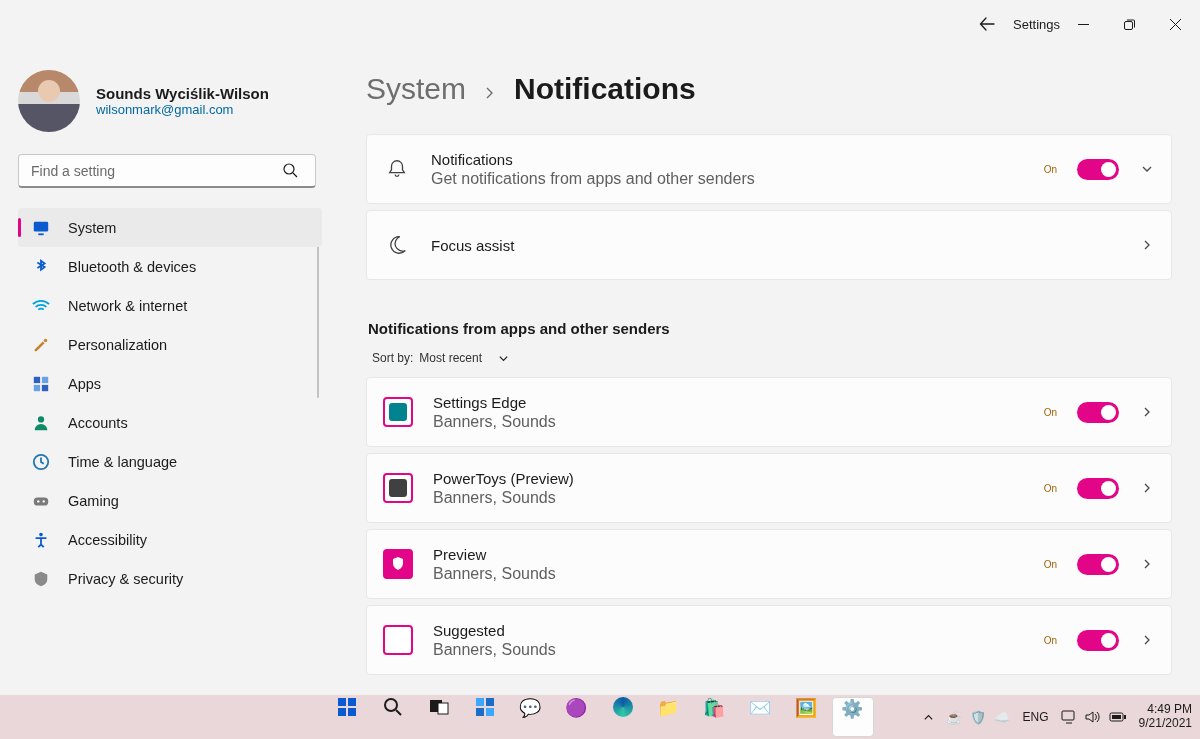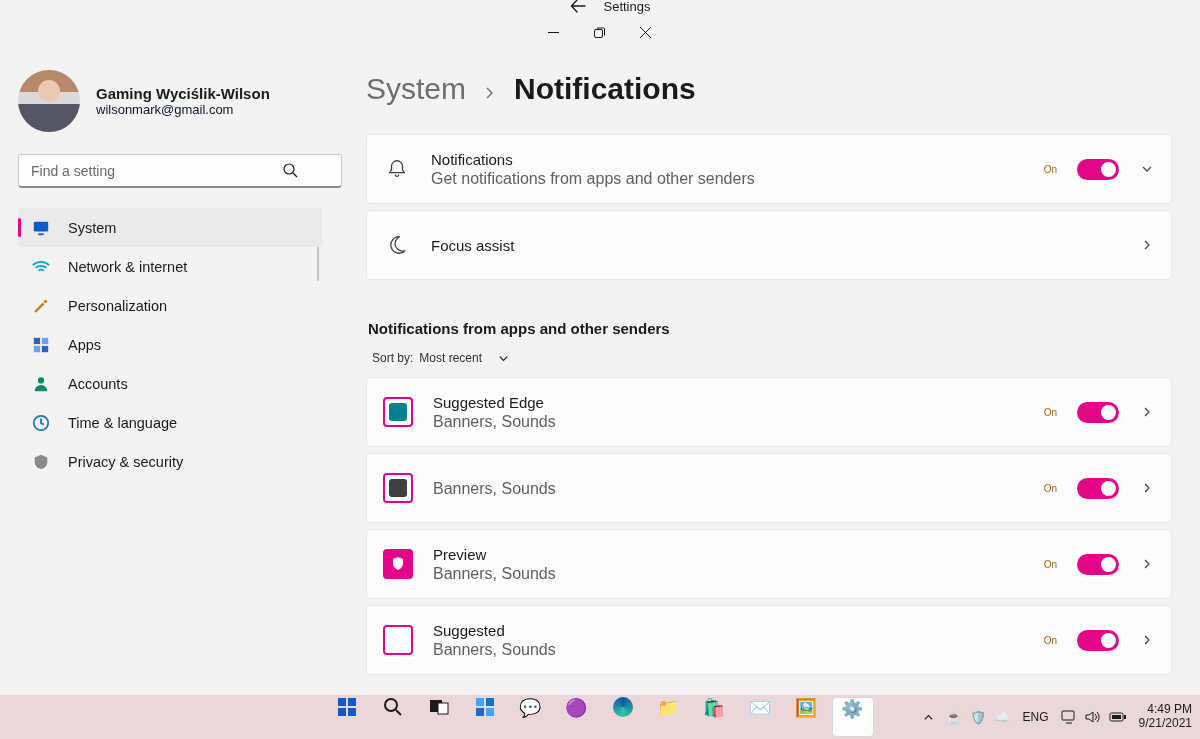--- a/index.html
+++ b/index.html
@@ -1,40 +1,40 @@
 <!DOCTYPE html>
 <html><head>
 <meta charset="utf-8">
 <style>
   * { box-sizing: border-box; margin: 0; padding: 0; font-family: "Segoe UI", -apple-system, BlinkMacSystemFont, sans-serif; }
   html, body { width: 1200px; height: 739px; overflow: hidden; background: #f3f3f3; }
 
   
-  .titlebar { height: 48px; display: flex; align-items: center; justify-content: center; padding: 0 2px 0 0; flex-direction: column; }
+  .titlebar { height: 48px; display: flex; align-items: center; justify-content: flex-end; padding: 0 2px 0 0; }
   .titlebar-left { display: flex; align-items: center; gap: 18px; padding-left: 22px; }
   .titlebar-back { width: 16px; height: 16px; display: flex; align-items: center; justify-content: center; cursor: pointer; }
   .titlebar-title { font-size: 13px; color: #1b1b1b; }
   .window-controls { display: flex; }
   .win-btn { width: 46px; height: 36px; display: flex; align-items: center; justify-content: center; cursor: pointer; }
 
   
   .app-body { display: flex; height: calc(100% - 48px - 44px); }
   .sidebar { width: 334px; padding: 18px 12px 0 18px; position: relative; }
   .main    { flex: 1; padding: 24px 28px 0 32px; overflow-y: auto; }
 
   
   .user-row { display: flex; align-items: center; gap: 16px; margin: 4px 0 22px 0; }
   .avatar { width: 62px; height: 62px; border-radius: 50%; background: linear-gradient(#b7886a 0 35%, #d9d9d9 35% 55%, #556 55%); position: relative; overflow: hidden; }
   .avatar::after { content: ""; position: absolute; top: 10px; left: 20px; width: 22px; height: 22px; background: #e9c9b0; border-radius: 50%; }
   .user-name  { font-size: 15px; font-weight: 600; color: #1b1b1b; }
-  .user-email { font-size: 13px; color: #0f172a; }
+  .user-email { font-size: 13px; color: #0369a1; }
 
   
   .search-wrap { position: relative; margin: 0 0 20px 0; }
-  .search-input { width: 324px; height: 34px; border: 1px solid #c8c8c8; border-bottom: 2px solid #8a8a8a; border-radius: 4px; background: #fdfdfd; padding: 0 36px 0 12px; font-size: 14px; color: #333; outline: none; }
+  .search-input { width: 298px; height: 34px; border: 1px solid #c8c8c8; border-bottom: 2px solid #8a8a8a; border-radius: 4px; background: #fdfdfd; padding: 0 36px 0 12px; font-size: 14px; color: #333; outline: none; }
   .search-input::placeholder { color: #6b6b6b; }
   .search-wrap .search-icon { position: absolute; right: 24px; top: 9px; }
 
   
   .nav { display: flex; flex-direction: column; gap: 0; position: relative; }
   .nav-item { display: flex; align-items: center; gap: 18px; height: 39px; padding: 0 0 0 14px; border-radius: 4px; font-size: 14.5px; color: #1b1b1b; cursor: pointer; position: relative; }
   .nav-item.active { background: #eaeaea; }
   .nav-item.active::before { content: ""; position: absolute; left: 0; top: 10px; bottom: 10px; width: 3px; border-radius: 2px; background: #e20587; }
   .nav-icon { width: 18px; height: 18px; display: flex; align-items: center; justify-content: center; }
   .nav-label { }
@@ -114,21 +114,21 @@
   </div>
 </div>
 
 <div class="app-body">
 
   <aside class="sidebar">
 
     <div class="user-row">
       <div class="avatar"></div>
       <div>
-        <div class="user-name">Gaming Wyciślik-Wilson</div>
+        <div class="user-name">Sounds Wyciślik-Wilson</div>
         <div class="user-email">wilsonmark@gmail.com</div>
       </div>
     </div>
 
     <div class="search-wrap">
       <input class="search-input" placeholder="Find a setting" style="">
       <span class="search-icon">
         <svg width="15" height="15" viewBox="0 0 15 15">
             <circle cx="6" cy="6" r="5" fill="none" stroke="#1b1b1b" stroke-width="1.2"></circle>
             <path d="M10 10l4 4" stroke="#1b1b1b" stroke-width="1.2"></path>
@@ -144,20 +144,28 @@
             <svg width="20" height="20" viewBox="0 0 20 20">
               <rect x="2" y="3" width="16" height="11" rx="1.5" fill="#0a5bd0"></rect>
               <rect x="7" y="16" width="6" height="2" fill="#0a5bd0"></rect>
             </svg>
           </span>
           <span class="nav-label">System</span>
         </div>
         <div class="nav-item">
           <span class="nav-icon">
             <svg width="20" height="20" viewBox="0 0 20 20">
+              <path d="M6 5l8 5-4 3V3l4 3-8 5" fill="none" stroke="#0a5bd0" stroke-width="2"></path>
+            </svg>
+          </span>
+          <span class="nav-label">Bluetooth &amp; devices</span>
+        </div>
+        <div class="nav-item">
+          <span class="nav-icon">
+            <svg width="20" height="20" viewBox="0 0 20 20">
               <path d="M10 17l0 0M4 11a9 9 0 0 1 12 0M1 8a13 13 0 0 1 18 0M7 14a5 5 0 0 1 6 0" fill="none" stroke="#00a3e0" stroke-width="2"></path>
             </svg>
           </span>
           <span class="nav-label">Network &amp; internet</span>
         </div>
         <div class="nav-item">
           <span class="nav-icon">
             <svg width="20" height="20" viewBox="0 0 20 20">
               <path d="M3 15l9-9 2 2-9 9H3v-2z" fill="#c2832e"></path>
               <circle cx="15" cy="5" r="2" fill="#d08a2e"></circle>
@@ -186,20 +194,39 @@
           <span class="nav-label">Accounts</span>
         </div>
         <div class="nav-item">
           <span class="nav-icon">
             <svg width="20" height="20" viewBox="0 0 20 20">
               <circle cx="10" cy="10" r="8" fill="none" stroke="#2077b3" stroke-width="2"></circle>
               <path d="M10 5v5l3 2" stroke="#2077b3" stroke-width="2" fill="none"></path>
             </svg>
           </span>
           <span class="nav-label">Time &amp; language</span>
+        </div>
+        <div class="nav-item">
+          <span class="nav-icon">
+            <svg width="20" height="20" viewBox="0 0 20 20">
+              <rect x="2" y="6" width="16" height="9" rx="4" fill="#7a7a7a"></rect>
+              <circle cx="7" cy="10.5" r="1.3" fill="#fff"></circle>
+              <circle cx="13" cy="10.5" r="1.3" fill="#fff"></circle>
+            </svg>
+          </span>
+          <span class="nav-label">Gaming</span>
+        </div>
+        <div class="nav-item">
+          <span class="nav-icon">
+            <svg width="20" height="20" viewBox="0 0 20 20">
+              <circle cx="10" cy="4" r="2" fill="#0a5bd0"></circle>
+              <path d="M4 8h12M10 8v7m-3 3l3-3 3 3" stroke="#0a5bd0" stroke-width="2" fill="none"></path>
+            </svg>
+          </span>
+          <span class="nav-label">Accessibility</span>
         </div>
         <div class="nav-item">
           <span class="nav-icon">
             <svg width="20" height="20" viewBox="0 0 20 20">
               <path d="M10 2l7 3v5c0 5-4 7-7 8-3-1-7-3-7-8V5l7-3z" fill="#8a8a8a"></path>
             </svg>
           </span>
           <span class="nav-label">Privacy &amp; security</span>
         </div>
       </nav>
@@ -268,38 +295,39 @@
       </span>
     </div>
 
     <div id="app-list">
         <div class="card">
           <div class="row">
             <div class="appicon outline">
               <span style="display:block;width:18px;height:18px;border-radius:3px;background:#00838f"></span>
             </div>
             <div class="row-body">
-              <div class="row-title">Suggested Edge</div>
+              <div class="row-title">Settings Edge</div>
               <div class="row-sub">Banners, Sounds</div>
             </div>
             <div class="row-state">On</div>
             <div class="toggle on"></div>
             <div class="row-expand">
               <svg width="12" height="12" viewBox="0 0 12 12">
                 <path d="M4 2l4 4-4 4" fill="none" stroke="#4a4a4a" stroke-width="1.3"></path>
               </svg>
             </div>
           </div>
         </div>
         <div class="card">
           <div class="row">
             <div class="appicon outline">
               <span style="display:block;width:18px;height:18px;border-radius:3px;background:#404040"></span>
             </div>
             <div class="row-body">
+              <div class="row-title">PowerToys (Preview)</div>
               <div class="row-sub">Banners, Sounds</div>
             </div>
             <div class="row-state">On</div>
             <div class="toggle on"></div>
             <div class="row-expand">
               <svg width="12" height="12" viewBox="0 0 12 12">
                 <path d="M4 2l4 4-4 4" fill="none" stroke="#4a4a4a" stroke-width="1.3"></path>
               </svg>
             </div>
           </div>

